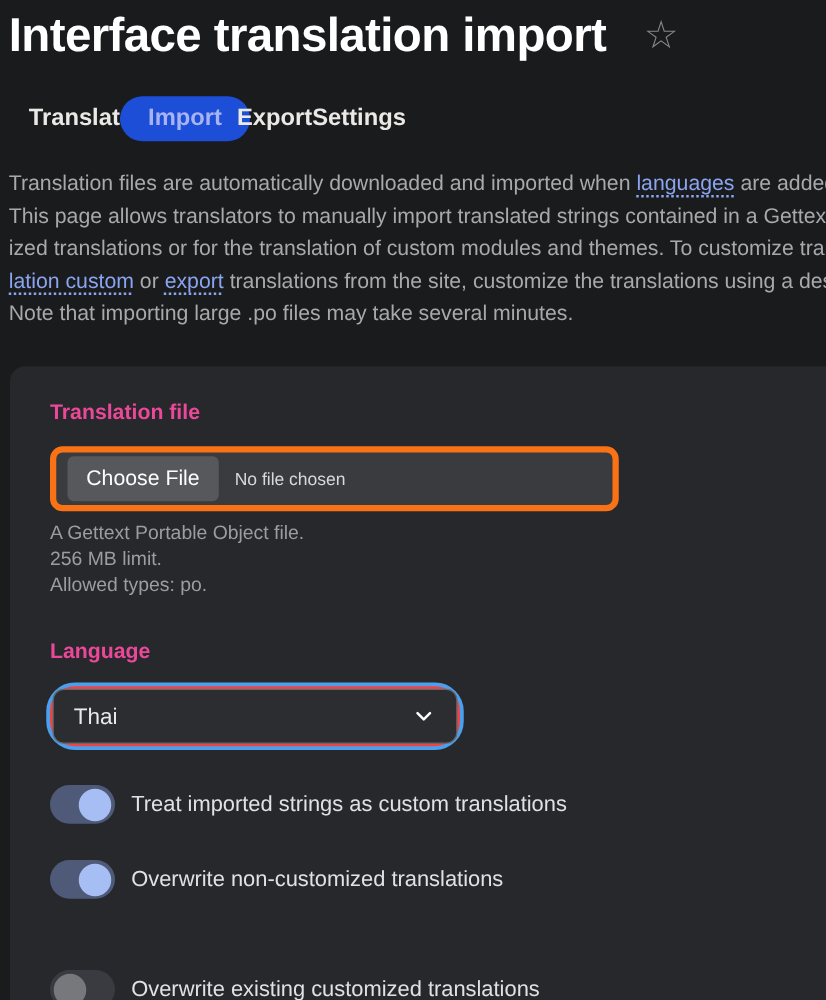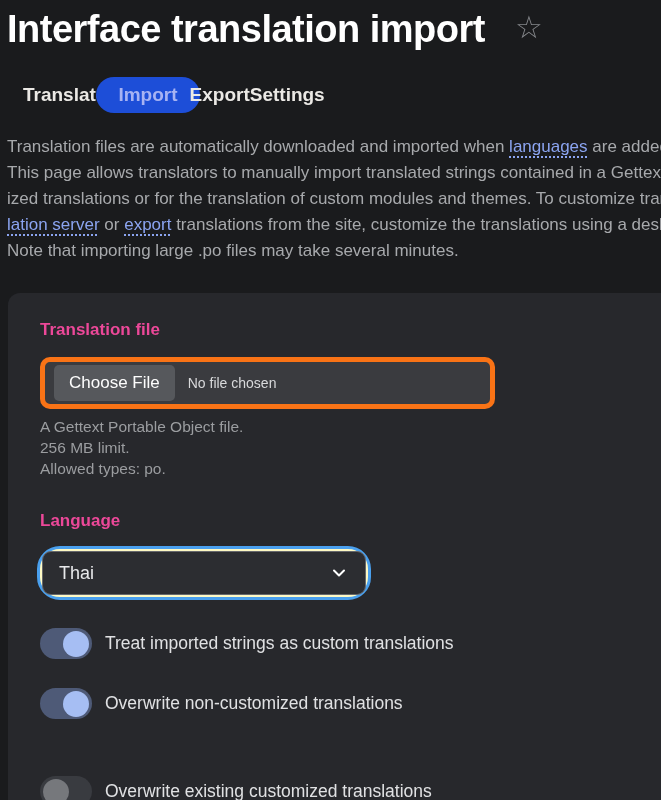--- a/index.html
+++ b/index.html
@@ -74,21 +74,21 @@
   .file-desc {
     position: absolute; left: 32px; top: 123px;
     font-size: 15.5px; line-height: 21px; color: #9b9da0;
     white-space: nowrap;
   }
   
   .select-wrap {
     position: absolute; left: 29px; top: 253px;
     width: 334px; height: 54px;
     border: 3px solid #4aa0ee; border-radius: 23px;
-    background: #fef9c3; padding: 2px;
+    background: #ef4444; padding: 2px;
     cursor: pointer;
   }
   .select-inner {
     width: 100%; height: 100%;
     background: #2c2d31; border: 1px solid #66686c; border-radius: 9px;
     display: flex; align-items: center; justify-content: space-between;
     padding: 0 16px;
   }
   .select-value { color: #e8e9eb; font-size: 18px; white-space: nowrap; }
   
@@ -124,21 +124,21 @@
   <span class="tab">Translate</span>
   <span class="tab active">Import</span>
   <span class="tab">Export</span>
   <span class="tab">Settings</span>
 </nav>
 
 <div class="description">
   <div class="line"><span>Translation files are automatically downloaded and imported when </span><a>languages</a><span> are added, or when modules or themes are enabled.</span></div>
   <div class="line">This page allows translators to manually import translated strings contained in a Gettext Portable Object (.po) file. Manual import may be used for custom</div>
   <div class="line">ized translations or for the translation of custom modules and themes. To customize translations you can download a translation file from the Drupal trans</div>
-  <div class="line"><a>lation server</a><span> or </span><a>export</a><span> translations from the site, customize the translations using a desktop Gettext editor, and import the result using this page.</span></div>
+  <div class="line"><a>lation custom</a><span> or </span><a>export</a><span> translations from the site, customize the translations using a desktop Gettext editor, and import the result using this page.</span></div>
   <div class="line">Note that importing large .po files may take several minutes.</div>
 </div>
 
 <section class="card">
 
   <div class="field-label" style="top:27px;">Translation file</div>
 
   <div class="file-input">
     <button class="choose-btn">Choose File</button>
     <span class="no-file">No file chosen</span>

